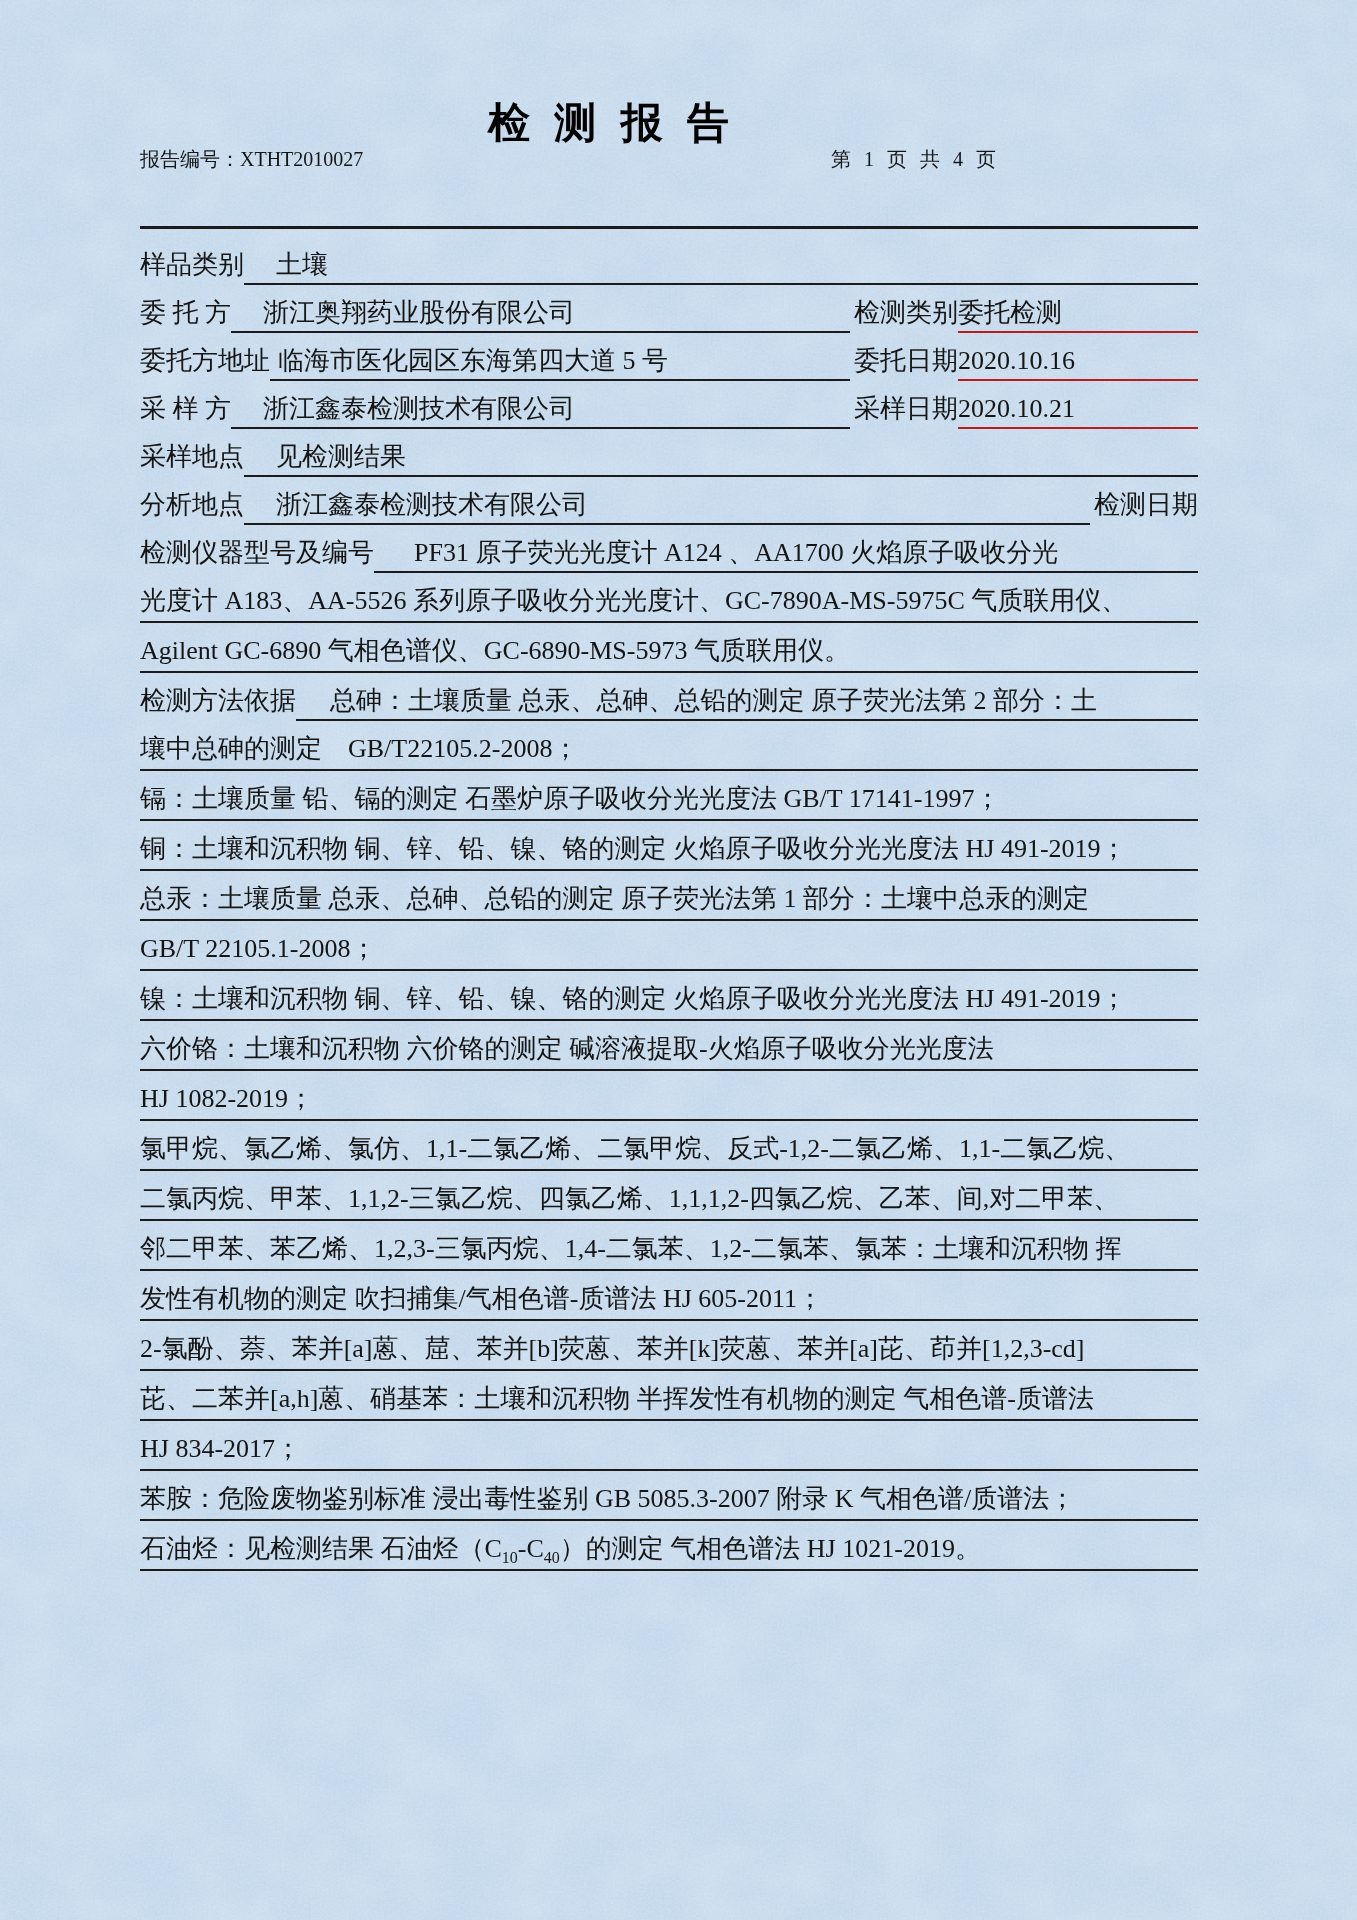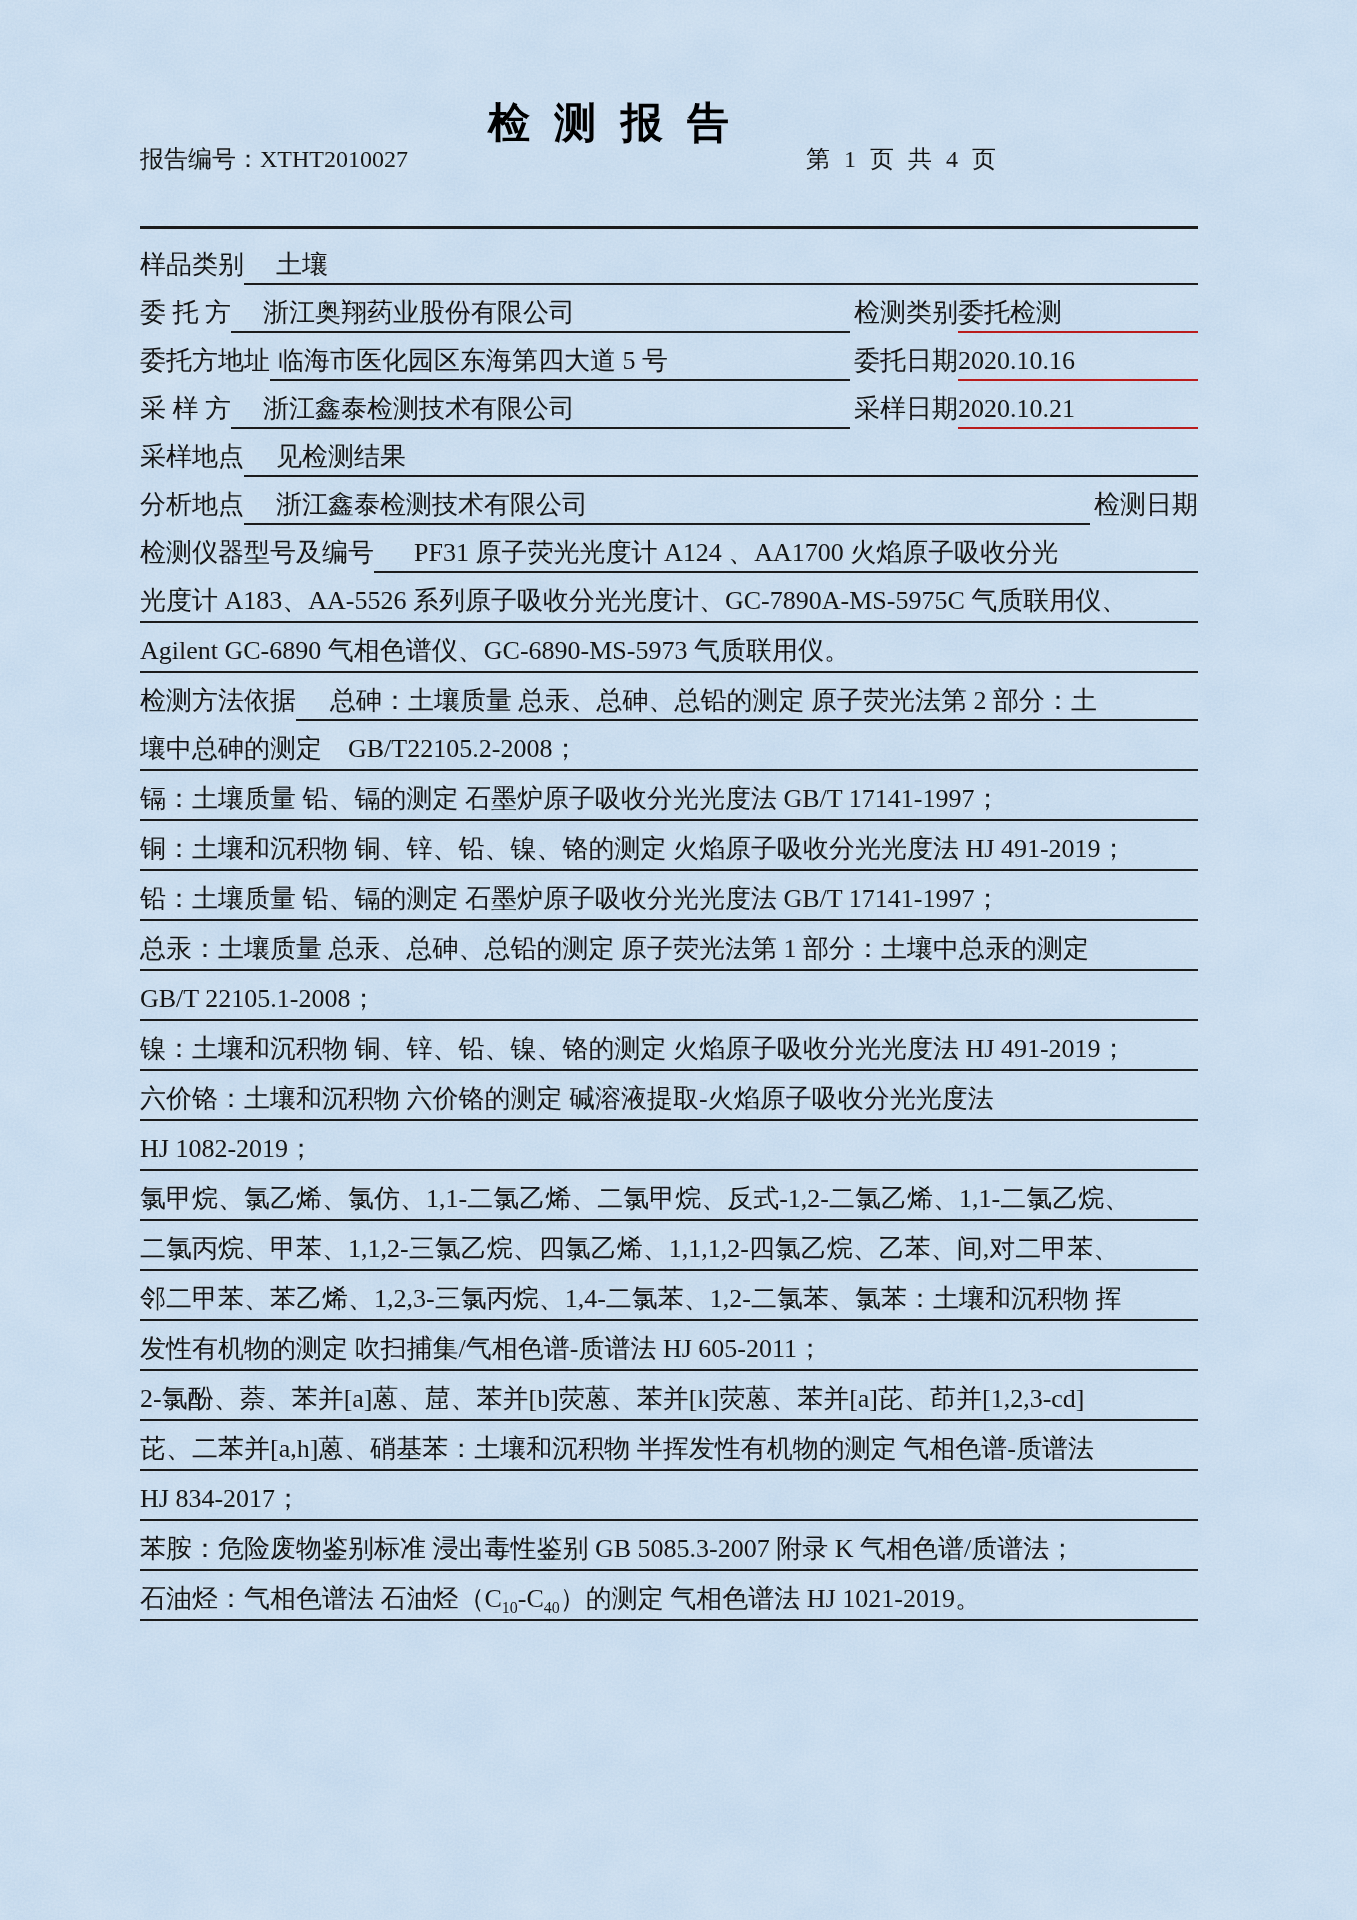--- a/index.html
+++ b/index.html
@@ -16,21 +16,21 @@
     box-sizing:border-box;
   }
   .doc-title{
     position:absolute;left:488px;top:74px;
     font-family:"Liberation Sans","DejaVu Sans",sans-serif;
     font-weight:900;font-size:42px;line-height:1;
     letter-spacing:0.58em;white-space:nowrap;color:#000000;
   }
   .meta-row{
     display:flex;justify-content:space-between;align-items:flex-end;
-    margin-top:146px;font-size:24px;line-height:26px;white-space:pre;
+    margin-top:146px;font-size:20px;line-height:26px;white-space:pre;
   }
   .page-indicator{padding-right:198px;letter-spacing:4px;}
   .separator{
     height:0;border-bottom:3px solid #1b1b1b;margin-top:54px;
   }
   .rows{margin-top:8px;}
   .line,.frow{
     height:48px;line-height:55px;overflow:hidden;white-space:pre;
     font-size:26px;
   }
@@ -127,31 +127,30 @@
     <div class="line">光度计 A183、AA-5526 系列原子吸收分光光度计、GC-7890A-MS-5975C 气质联用仪、</div>
     <div class="line">Agilent GC-6890 气相色谱仪、GC-6890-MS-5973 气质联用仪。</div>
 
     <div class="frow">
       <span class="label">检测方法依据</span>
       <span class="val pad34">总砷：土壤质量 总汞、总砷、总铅的测定 原子荧光法第 2 部分：土</span>
     </div>
     <div class="line">壤中总砷的测定　GB/T22105.2-2008；</div>
     <div class="line">镉：土壤质量 铅、镉的测定 石墨炉原子吸收分光光度法 GB/T 17141-1997；</div>
     <div class="line">铜：土壤和沉积物 铜、锌、铅、镍、铬的测定 火焰原子吸收分光光度法 HJ 491-2019；</div>
-    <div class="line">铅：土壤质量 铅、镉的测定 石墨炉原子吸收分光光度法 GB/T 17141-1997；</div>
     <div class="line">总汞：土壤质量 总汞、总砷、总铅的测定 原子荧光法第 1 部分：土壤中总汞的测定</div>
     <div class="line">GB/T 22105.1-2008；</div>
     <div class="line">镍：土壤和沉积物 铜、锌、铅、镍、铬的测定 火焰原子吸收分光光度法 HJ 491-2019；</div>
     <div class="line">六价铬：土壤和沉积物 六价铬的测定 碱溶液提取-火焰原子吸收分光光度法</div>
     <div class="line">HJ 1082-2019；</div>
     <div class="line">氯甲烷、氯乙烯、氯仿、1,1-二氯乙烯、二氯甲烷、反式-1,2-二氯乙烯、1,1-二氯乙烷、</div>
     <div class="line">二氯丙烷、甲苯、1,1,2-三氯乙烷、四氯乙烯、1,1,1,2-四氯乙烷、乙苯、间,对二甲苯、</div>
     <div class="line">邻二甲苯、苯乙烯、1,2,3-三氯丙烷、1,4-二氯苯、1,2-二氯苯、氯苯：土壤和沉积物 挥</div>
     <div class="line">发性有机物的测定 吹扫捕集/气相色谱-质谱法 HJ 605-2011；</div>
     <div class="line">2-氯酚、萘、苯并[a]蒽、䓛、苯并[b]荧蒽、苯并[k]荧蒽、苯并[a]芘、茚并[1,2,3-cd]</div>
     <div class="line">芘、二苯并[a,h]蒽、硝基苯：土壤和沉积物 半挥发性有机物的测定 气相色谱-质谱法</div>
     <div class="line">HJ 834-2017；</div>
     <div class="line">苯胺：危险废物鉴别标准 浸出毒性鉴别 GB 5085.3-2007 附录 K 气相色谱/质谱法；</div>
 
-    <div class="line"><span>石油烃：气相色谱法 石油烃（C</span><sub>10</sub><span>-C</span><sub>40</sub><span>）的测定 气相色谱法 HJ 1021-2019。</span></div>
+    <div class="line"><span>石油烃：见检测结果 石油烃（C</span><sub>10</sub><span>-C</span><sub>40</sub><span>）的测定 气相色谱法 HJ 1021-2019。</span></div>
 
   </div>
 </div>
 
 </body></html>

